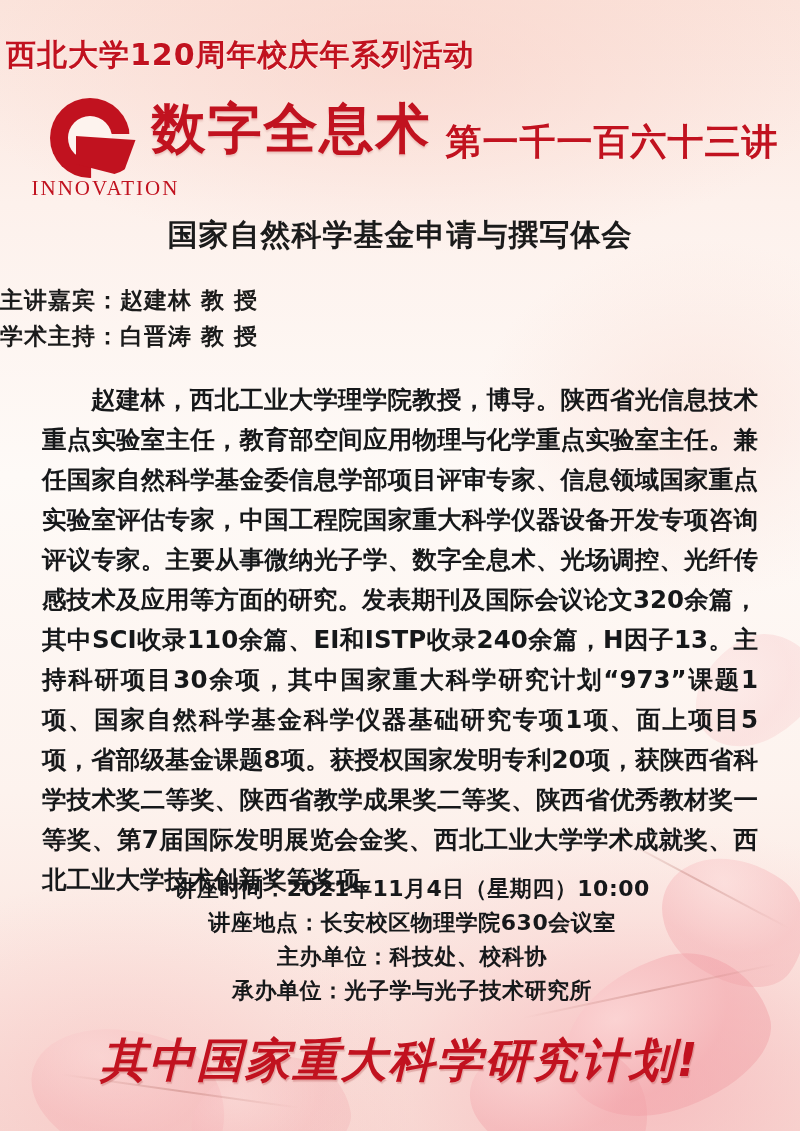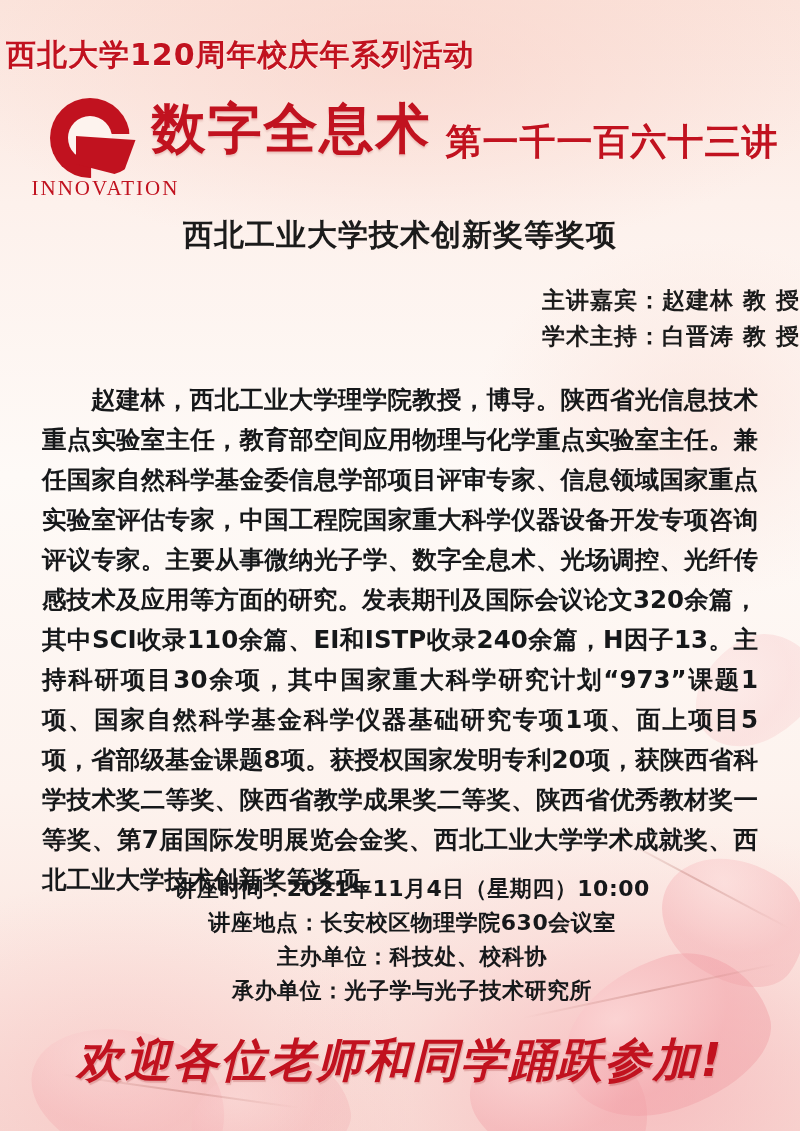--- a/index.html
+++ b/index.html
@@ -192,21 +192,21 @@
     font-size: 30px;
     color: #1b1b1b;
     letter-spacing: 1px;
   }
 
   .speakers {
     position: absolute;
     top: 282px;
     left: 0;
     width: 800px;
-    text-align: right;
+    text-align: left;
   }
   .speakers div {
     font-family: "DejaVu Sans", sans-serif;
     font-weight: bold;
     font-size: 23px;
     color: #1b1b1b;
     line-height: 36px;
     letter-spacing: 1px;
   }
 
@@ -281,31 +281,31 @@
     <div class="swirl">
       <div class="ring"></div>
       <div class="inner"></div>
       <div class="tail"></div>
       <div class="word">INNOVATION</div>
     </div>
     <div class="brand-main">数字全息术</div>
     <div class="brand-sub">第一千一百六十三讲</div>
   </div>
 
-  <div class="lecture-title">西北工业大学技术创新奖等奖项</div>
+  <div class="lecture-title">国家自然科学基金申请与撰写体会</div>
 
   <div class="speakers">
     <div>主讲嘉宾：赵建林 教 授</div>
     <div>学术主持：白晋涛 教 授</div>
   </div>
 
   <div class="bio">赵建林，西北工业大学理学院教授，博导。陕西省光信息技术重点实验室主任，教育部空间应用物理与化学重点实验室主任。兼任国家自然科学基金委信息学部项目评审专家、信息领域国家重点实验室评估专家，中国工程院国家重大科学仪器设备开发专项咨询评议专家。主要从事微纳光子学、数字全息术、光场调控、光纤传感技术及应用等方面的研究。发表期刊及国际会议论文320余篇，其中SCI收录110余篇、EI和ISTP收录240余篇，H因子13。主持科研项目30余项，其中国家重大科学研究计划“973”课题1项、国家自然科学基金科学仪器基础研究专项1项、面上项目5项，省部级基金课题8项。获授权国家发明专利20项，获陕西省科学技术奖二等奖、陕西省教学成果奖二等奖、陕西省优秀教材奖一等奖、第7届国际发明展览会金奖、西北工业大学学术成就奖、西北工业大学技术创新奖等奖项。</div>
 
   <div class="info">
     <div class="row">讲座时间：2021年11月4日（星期四）10:00</div>
     <div class="row">讲座地点：长安校区物理学院630会议室</div>
     <div class="row">主办单位：科技处、校科协</div>
     <div class="row">承办单位：光子学与光子技术研究所</div>
   </div>
 
-  <div class="slogan">欢迎各位老师和同学踊跃参加!</div>
+  <div class="slogan">其中国家重大科学研究计划!</div>
 
 </div>
 
 </body></html>

